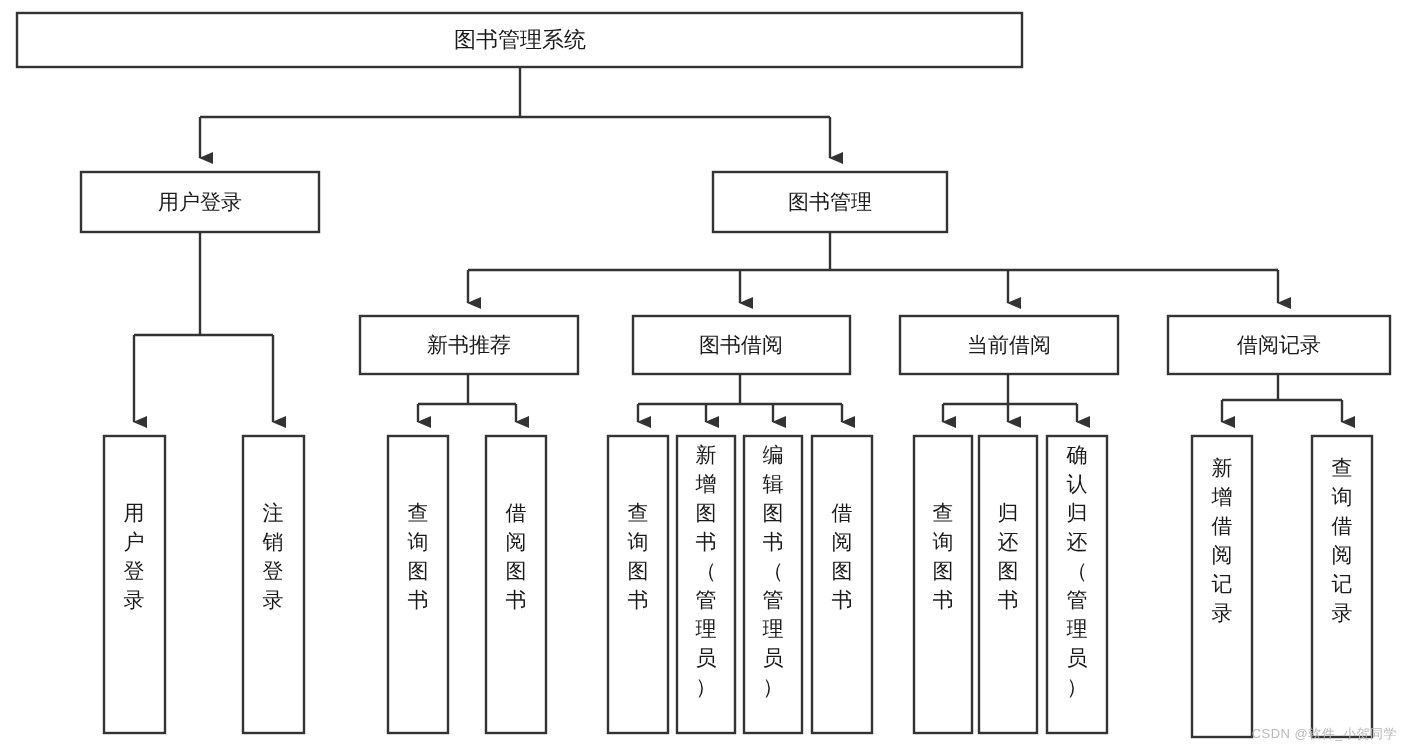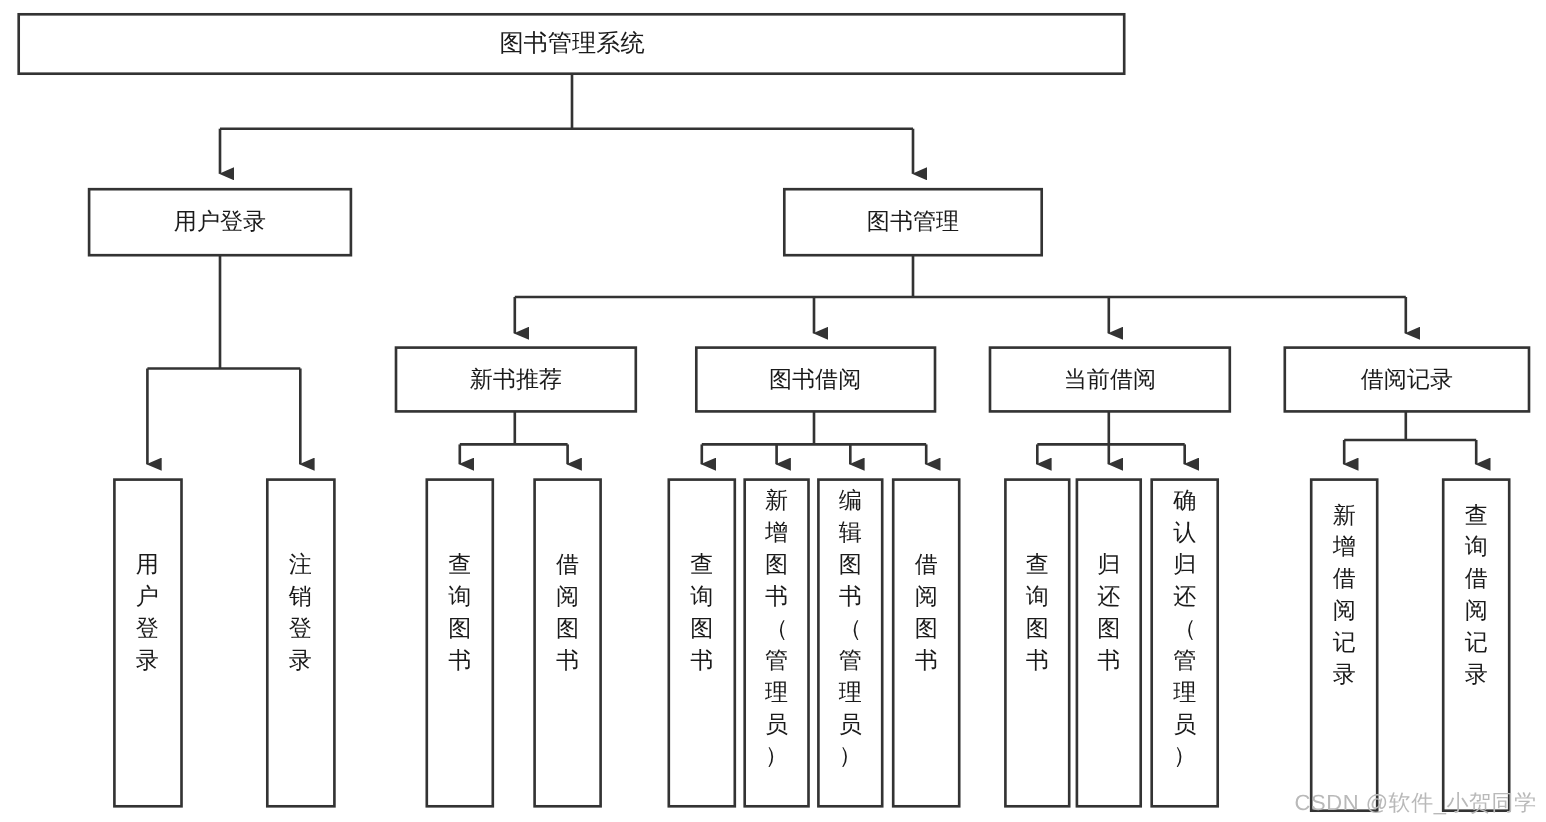--- a/index.html
+++ b/index.html
@@ -47,21 +47,21 @@
   }
   .arrow-head {
     fill: #333333;
     stroke: none;
   }
   .watermark {
     position: absolute;
     right: 8px;
     bottom: 4px;
     font-family: "Liberation Sans", "DejaVu Sans", sans-serif;
-    font-size: 20px;
+    font-size: 13px;
     color: #b9b9b9;
     letter-spacing: 0.5px;
     white-space: nowrap;
     pointer-events: none;
   }
 </style>
 </head>
 <body>
 
 <svg id="diagram" viewBox="0 0 1405 747">

